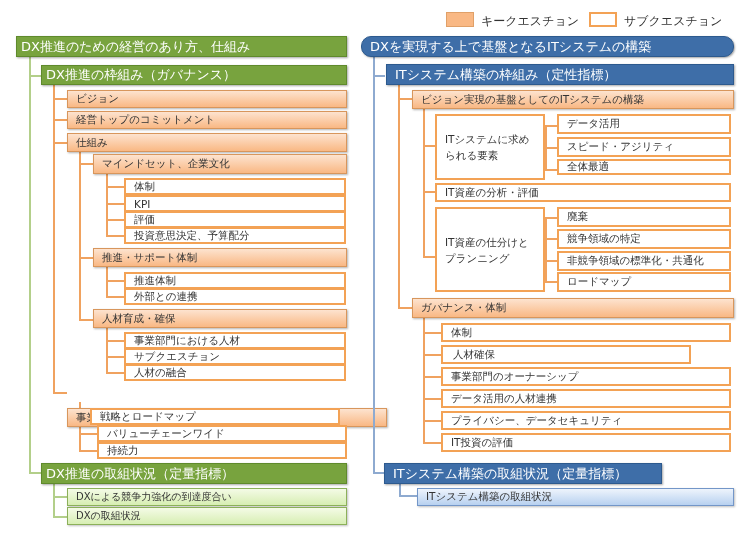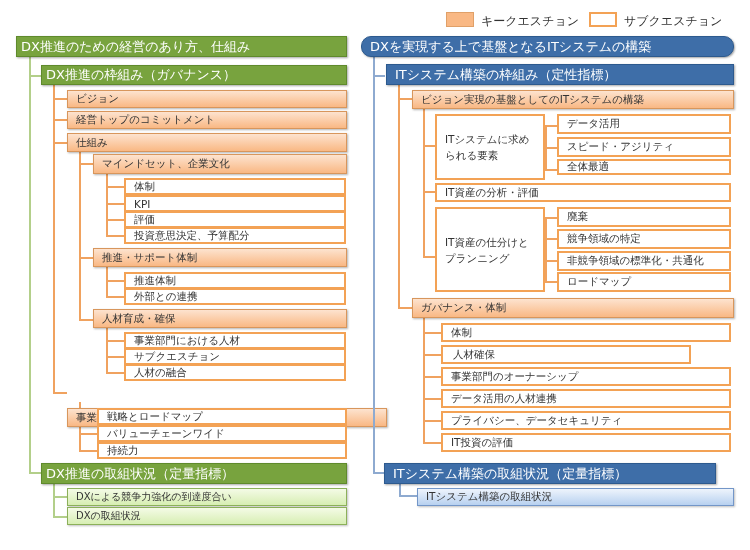--- a/index.html
+++ b/index.html
@@ -91,21 +91,21 @@
 <div class="box key" style="left:93px;top:248px;width:254px;height:19px;">推進・サポート体制</div>
 <div class="box sub" style="left:124px;top:272px;width:222px;height:17px;">推進体制</div>
 <div class="box sub" style="left:124px;top:288px;width:222px;height:17px;">外部との連携</div>
 
 <div class="box key" style="left:93px;top:309px;width:254px;height:19px;">人材育成・確保</div>
 <div class="box sub" style="left:124px;top:332px;width:222px;height:17px;">事業部門における人材</div>
 <div class="box sub" style="left:124px;top:348px;width:222px;height:17px;">サブクエスチョン</div>
 <div class="box sub" style="left:124px;top:364px;width:222px;height:17px;">人材の融合</div>
 
 <div class="box key" style="left:67px;top:408px;width:320px;height:19px;">事業への落とし込み</div>
-<div class="box sub" style="left:97px;top:408px;width:250px;height:17px;text-align:center;">戦略とロードマップ</div>
+<div class="box sub" style="left:90px;top:408px;width:250px;height:17px;text-align:center;">戦略とロードマップ</div>
 <div class="box sub" style="left:97px;top:425px;width:250px;height:17px;">バリューチェーンワイド</div>
 <div class="box sub" style="left:97px;top:442px;width:250px;height:17px;">持続力</div>
 
 <div class="box g-head" style="left:41px;top:463px;width:306px;height:21px;">DX推進の取組状況（定量指標）</div>
 <div class="box g-leaf" style="left:67px;top:488px;width:280px;height:18px;">DXによる競争力強化の到達度合い</div>
 <div class="box g-leaf" style="left:67px;top:507px;width:280px;height:18px;">DXの取組状況</div>
 
 <div class="ln lb" style="left:373px;top:56px;width:2px;height:418px;"></div>
 <div class="ln lb" style="left:373px;top:75px;width:12px;height:2px;"></div>
 <div class="ln lb" style="left:373px;top:472px;width:12px;height:2px;"></div>
@@ -160,14 +160,14 @@
 <div class="box sub" style="left:557px;top:272px;width:174px;height:20px;">ロードマップ</div>
 
 <div class="box key" style="left:412px;top:298px;width:322px;height:20px;">ガバナンス・体制</div>
 <div class="box sub" style="left:441px;top:323px;width:290px;height:19px;">体制</div>
 <div class="box sub" style="left:441px;top:345px;width:250px;height:19px;padding-left:10px;">人材確保</div>
 <div class="box sub" style="left:441px;top:367px;width:290px;height:19px;">事業部門のオーナーシップ</div>
 <div class="box sub" style="left:441px;top:389px;width:290px;height:19px;">データ活用の人材連携</div>
 <div class="box sub" style="left:441px;top:411px;width:290px;height:19px;">プライバシー、データセキュリティ</div>
 <div class="box sub" style="left:441px;top:433px;width:290px;height:19px;">IT投資の評価</div>
 
-<div class="box b-head" style="left:384px;top:463px;width:332px;height:21px;">ITシステム構築の取組状況（定量指標）</div>
+<div class="box b-head" style="left:384px;top:463px;width:278px;height:21px;">ITシステム構築の取組状況（定量指標）</div>
 <div class="box b-leaf" style="left:417px;top:488px;width:317px;height:18px;">ITシステム構築の取組状況</div>
 
 </body></html>

